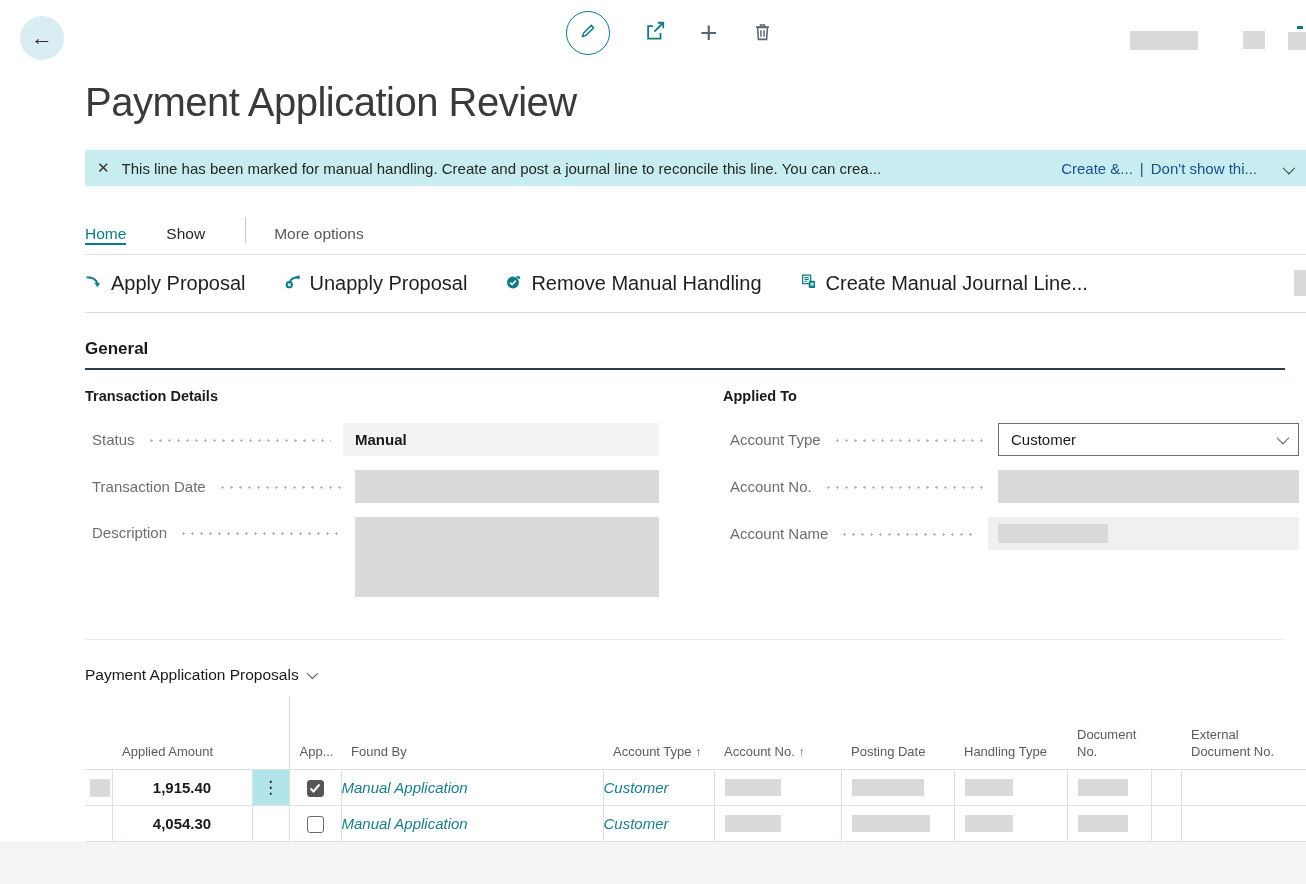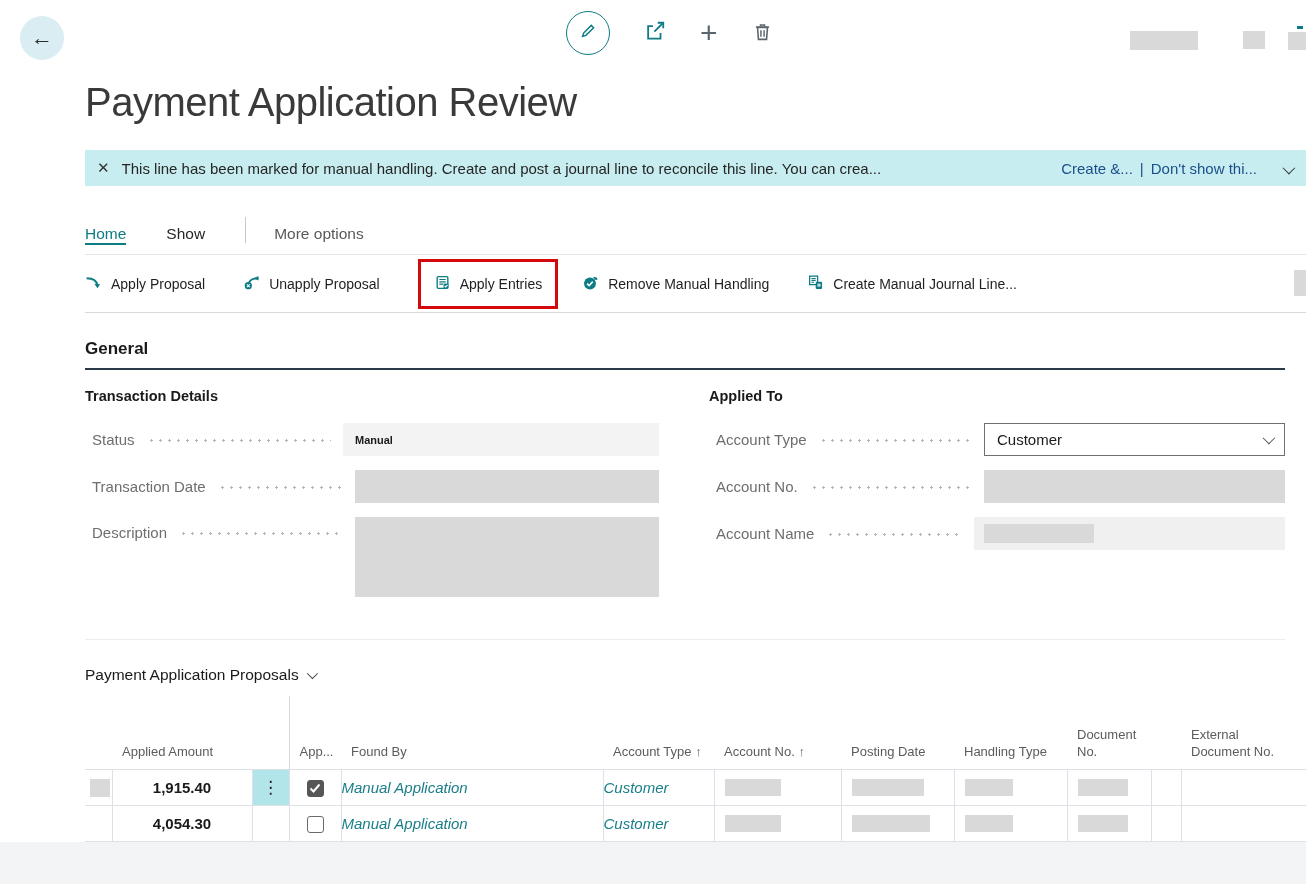--- a/index.html
+++ b/index.html
@@ -39,42 +39,42 @@
   
   .tabs{margin:28px 0 0 85px;width:1221px;height:40px;display:flex;align-items:center;
     border-bottom:1px solid #e4e4e4;font-size:15.5px;flex:none;}
   .tab{margin-right:40px;cursor:pointer;}
   .tab.active{color:#0d7c84;border-bottom:2px solid #0d7c84;margin-bottom:-1px;}
   .tab.plain{color:#262626;}
   .tab.muted{color:#595959;}
   .tab-divider{width:1px;height:26px;background:#c8c8c8;margin:0 28px 8px 0;}
   
   .actionbar{margin-left:85px;width:1221px;height:57px;display:flex;align-items:center;
-    border-bottom:1px solid #d9d9d9;font-size:14px;color:#1f1f1f;flex:none;position:relative;}
+    border-bottom:1px solid #d9d9d9;font-size:20px;color:#1f1f1f;flex:none;position:relative;}
   .action{display:flex;align-items:center;gap:9px;margin-right:38px;cursor:pointer;white-space:nowrap;}
   .action svg{flex:none;}
   .action.highlighted{border:3px solid #d40909;padding:12px 13px;margin-right:24px;}
   .ab-redact{position:absolute;right:0;top:15px;width:12px;height:26px;background:#d9d9d9;}
   
   .general{margin:26px 0 0 85px;width:1200px;flex:none;}
   .sec-title{font-size:17px;font-weight:700;color:#1a1a1a;}
   .sec-rule{margin-top:9px;height:2px;background:#2c3b4a;}
-  .fieldgrid{display:grid;grid-template-columns:574px 576px;column-gap:50px;margin-top:18px;}
+  .fieldgrid{display:grid;grid-template-columns:574px 576px;column-gap:64px;margin-top:18px;}
   .group-h{font-size:14.5px;font-weight:700;color:#1a1a1a;margin-bottom:19px;}
   .frow{display:flex;margin-bottom:14px;margin-left:7px;}
   .frow.center{align-items:center;}
   .flabel{font-size:15px;color:#6e6e6e;white-space:nowrap;padding-top:7px;}
   .frow.center .flabel{padding-top:0;}
   .leader{flex:1;height:3px;margin:0 12px;align-self:flex-start;margin-top:15px;
     background-image:radial-gradient(circle,#b5b5b5 1.1px,transparent 1.4px);
     background-size:9px 3px;background-repeat:repeat-x;}
   .frow.center .leader{align-self:center;margin-top:2px;}
   .fcontrol{flex:none;width:304px;height:33px;display:flex;align-items:center;}
   .col-right .fcontrol{width:301px;}
-  .ctl-light{background:#f3f3f3;padding-left:12px;font-weight:700;font-size:11px;color:#1a1a1a;}
+  .ctl-light{background:#f3f3f3;padding-left:12px;font-weight:700;font-size:15px;color:#1a1a1a;}
   .ctl-redact{background:#d9d9d9;}
   .ctl-tall{height:80px;}
   .ctl-dropdown{background:#fff;border:1px solid #707070;box-sizing:border-box;
     padding:0 12px;font-size:15px;color:#1a1a1a;justify-content:space-between;cursor:pointer;}
   .ctl-dropdown .chev{border-color:#555;}
   .ctl-lightbox{background:#f0f0f0;padding-left:10px;}
   .inner-redact{width:110px;height:19px;background:#d9d9d9;}
   .mid-divider{margin:28px 0 0 85px;width:1200px;border-top:1px solid #ececec;flex:none;}
   
   .proposals{margin:26px 0 0 85px;width:1221px;flex:none;}
@@ -183,31 +183,20 @@
     <div class="action">
       <span>
         <svg width="17" height="17" viewBox="0 0 16 16">
             <path d="M14.5 4 C9 4 6.5 5.5 5.5 8.5" fill="none" stroke="#0d7c84" stroke-width="1.8"></path>
             <path d="M14.5 1.8 L14.5 6.2 L10.5 4 Z" fill="#0d7c84"></path>
             <circle cx="5" cy="11" r="3.4" fill="#0d7c84"></circle>
             <path d="M3.7 9.7l2.6 2.6M6.3 9.7l-2.6 2.6" stroke="#fff" stroke-width="1.1"></path>
           </svg>
       </span>
       <span>Unapply Proposal</span>
-    </div>
-    <div class="action highlighted">
-      <span>
-        <svg width="17" height="17" viewBox="0 0 16 16">
-            <rect x="3" y="2.5" width="10" height="11" rx="1" fill="none" stroke="#0d7c84" stroke-width="1.3"></rect>
-            <path d="M5 5.2h6M5 7.4h6M5 9.6h3.5" stroke="#0d7c84" stroke-width="1.1"></path>
-            <rect x="9" y="9" width="4.5" height="4.5" fill="#0d7c84"></rect>
-            <path d="M10 11.2l1 1 1.7-1.9" stroke="#fff" stroke-width="1" fill="none"></path>
-          </svg>
-      </span>
-      <span>Apply Entries</span>
     </div>
     <div class="action">
       <span>
         <svg width="17" height="17" viewBox="0 0 16 16">
             <circle cx="7.5" cy="9" r="5.6" fill="#0d7c84"></circle>
             <path d="M4.8 9.1l1.9 1.9 3.4-3.8" stroke="#fff" stroke-width="1.5" fill="none"></path>
             <path d="M10.8 3.2c1.4.3 2.5 1 3.3 2" fill="none" stroke="#0d7c84" stroke-width="1.4"></path>
             <path d="M13.2 2.6l1.3 2.9-3-.4z" fill="#0d7c84"></path>
           </svg>
       </span>

